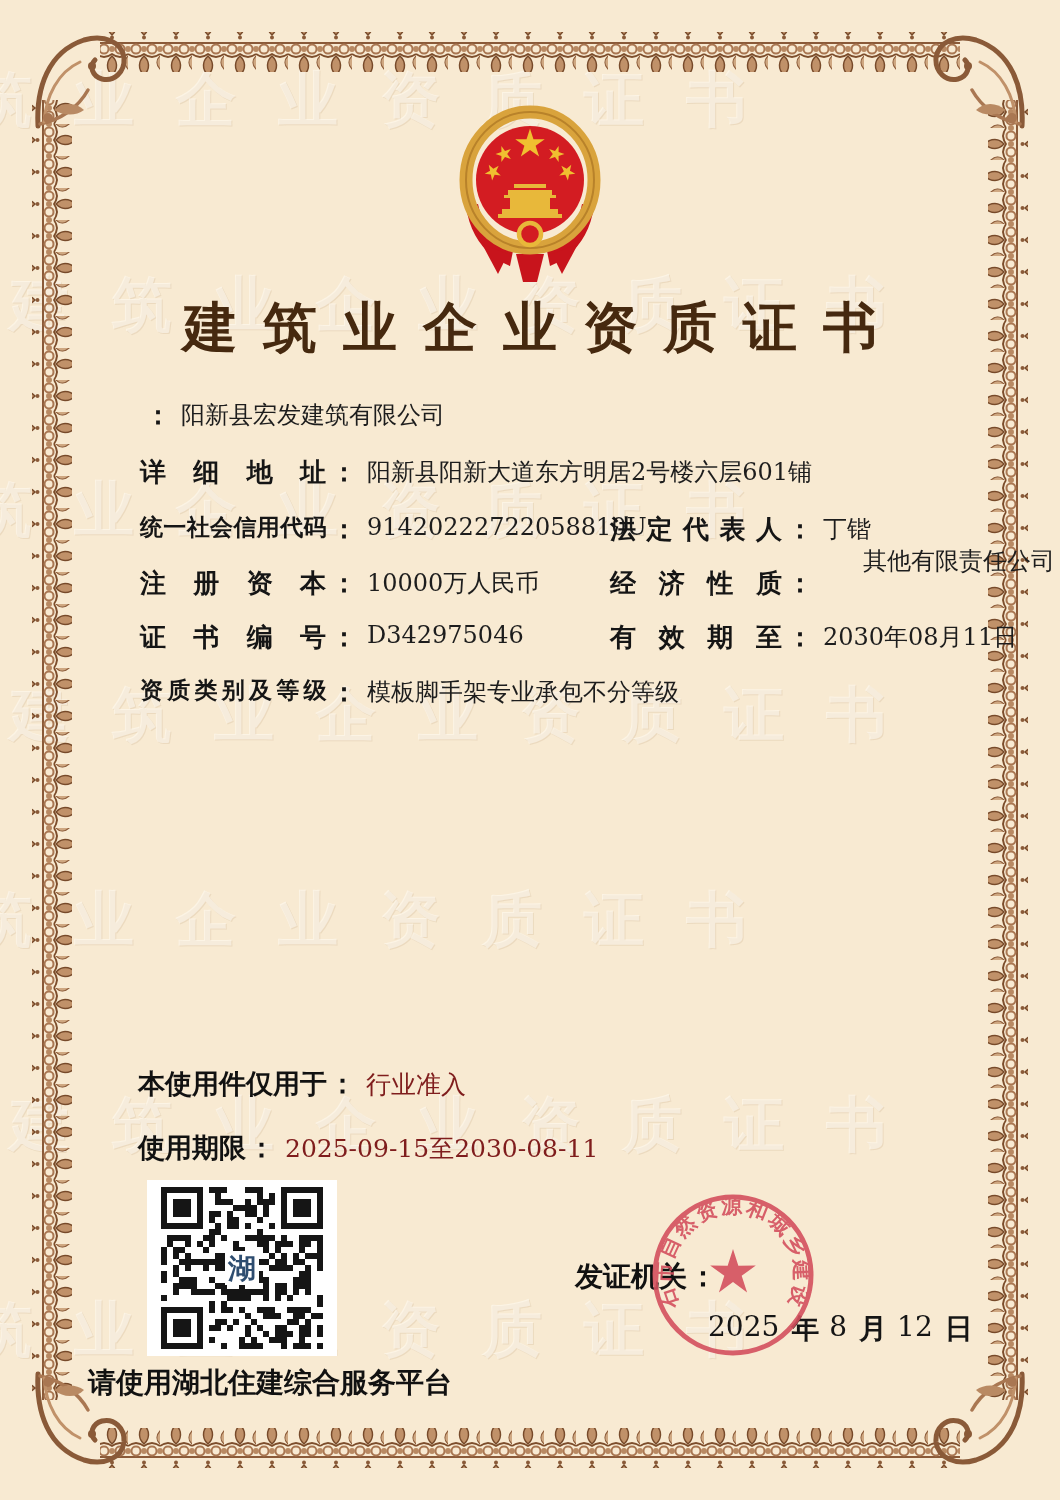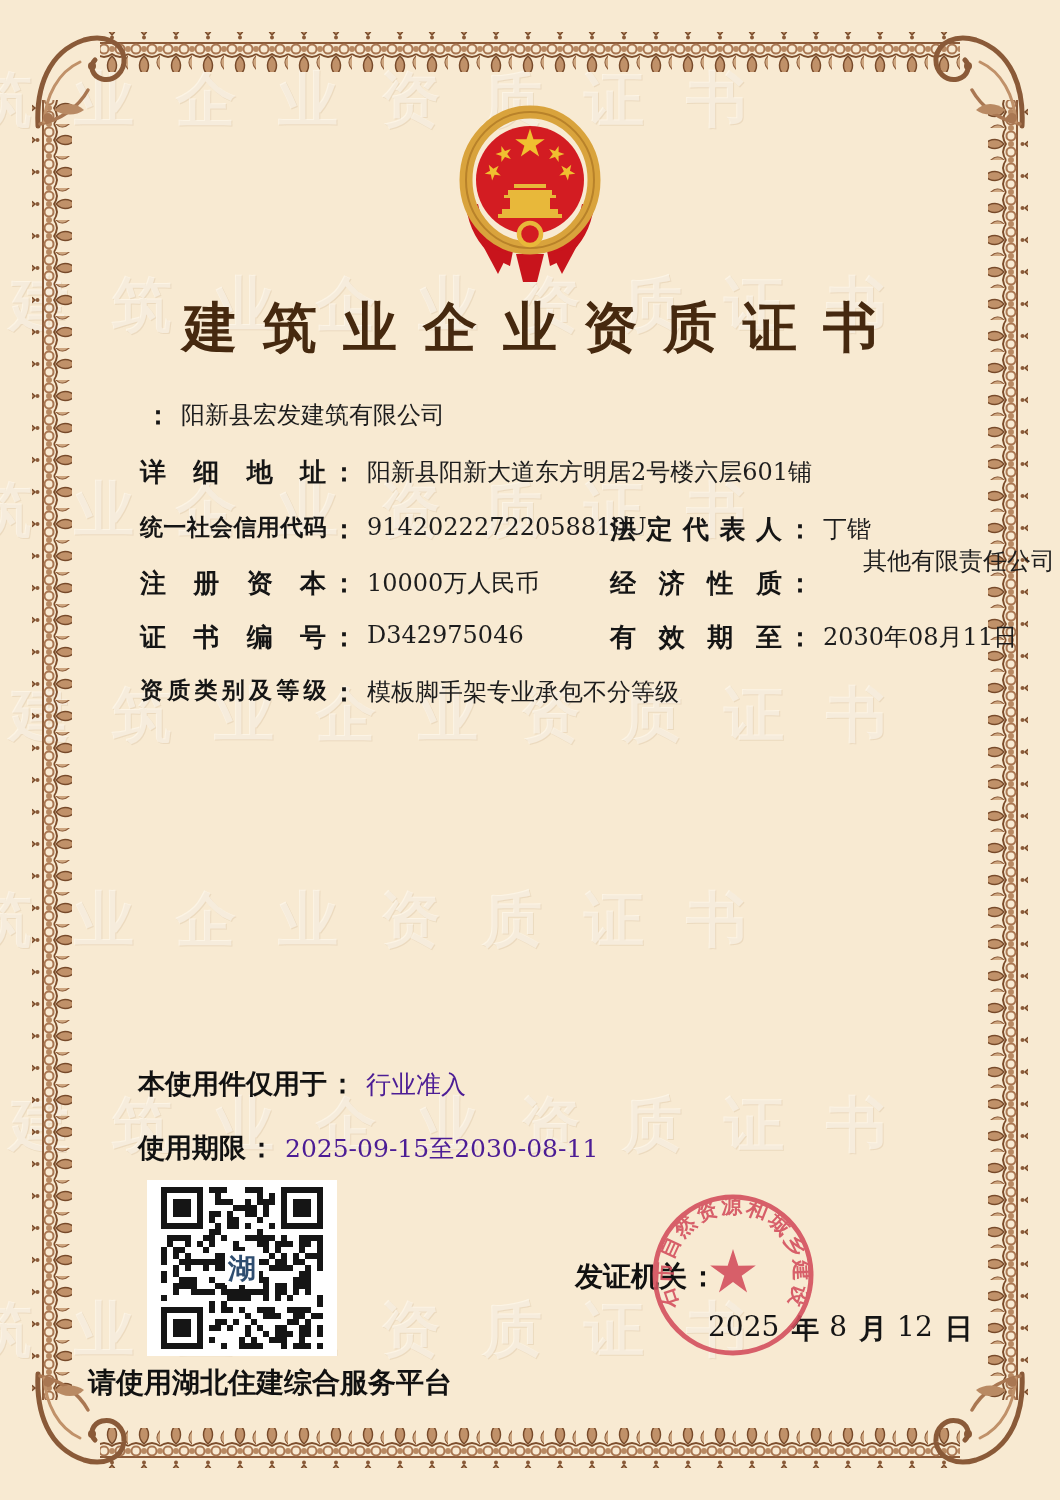--- a/index.html
+++ b/index.html
@@ -27,21 +27,21 @@
   .frow.right .flabel{width:172px;}
   .fcolon{font:700 26px "DejaVu Sans",sans-serif;color:#151515;margin:0 10px 0 5px;}
   .fvalue{font:400 24px "DejaVu Serif",serif;color:#1d1d1d;padding-top:1px;white-space:nowrap;}
   .econ-wrap{position:relative;}
   .econ{position:absolute;left:0;top:-22px;white-space:nowrap;margin-left:40px;}
 
   
   .urow{position:absolute;display:flex;align-items:flex-start;z-index:3;}
   .ulabel{font:700 27px "DejaVu Sans",sans-serif;color:#111;}
   .ucolon{font:700 27px "DejaVu Sans",sans-serif;color:#111;margin:0 10px 0 2px;}
-  .uvalue{font:400 25px "DejaVu Serif",serif;color:#4c1d95;padding-top:2px;white-space:nowrap;}
+  .uvalue{font:400 25px "DejaVu Serif",serif;color:#7f1d1d;padding-top:2px;white-space:nowrap;}
 
   
   .qr-box{left:147px;top:1180px;width:190px;height:176px;background:#ffffff;
           display:flex;align-items:center;justify-content:center;}
   .qr-note1{left:88px;top:1364px;font:700 28px "DejaVu Sans",sans-serif;color:#111;}
   .qr-note2{left:148px;top:1397px;font:700 28px "DejaVu Sans",sans-serif;color:#111;}
 
   
   .issuer{left:575px;top:1258px;display:flex;}
   .stamp{left:633px;top:1175px;width:200px;height:200px;z-index:4;opacity:0.9;}

